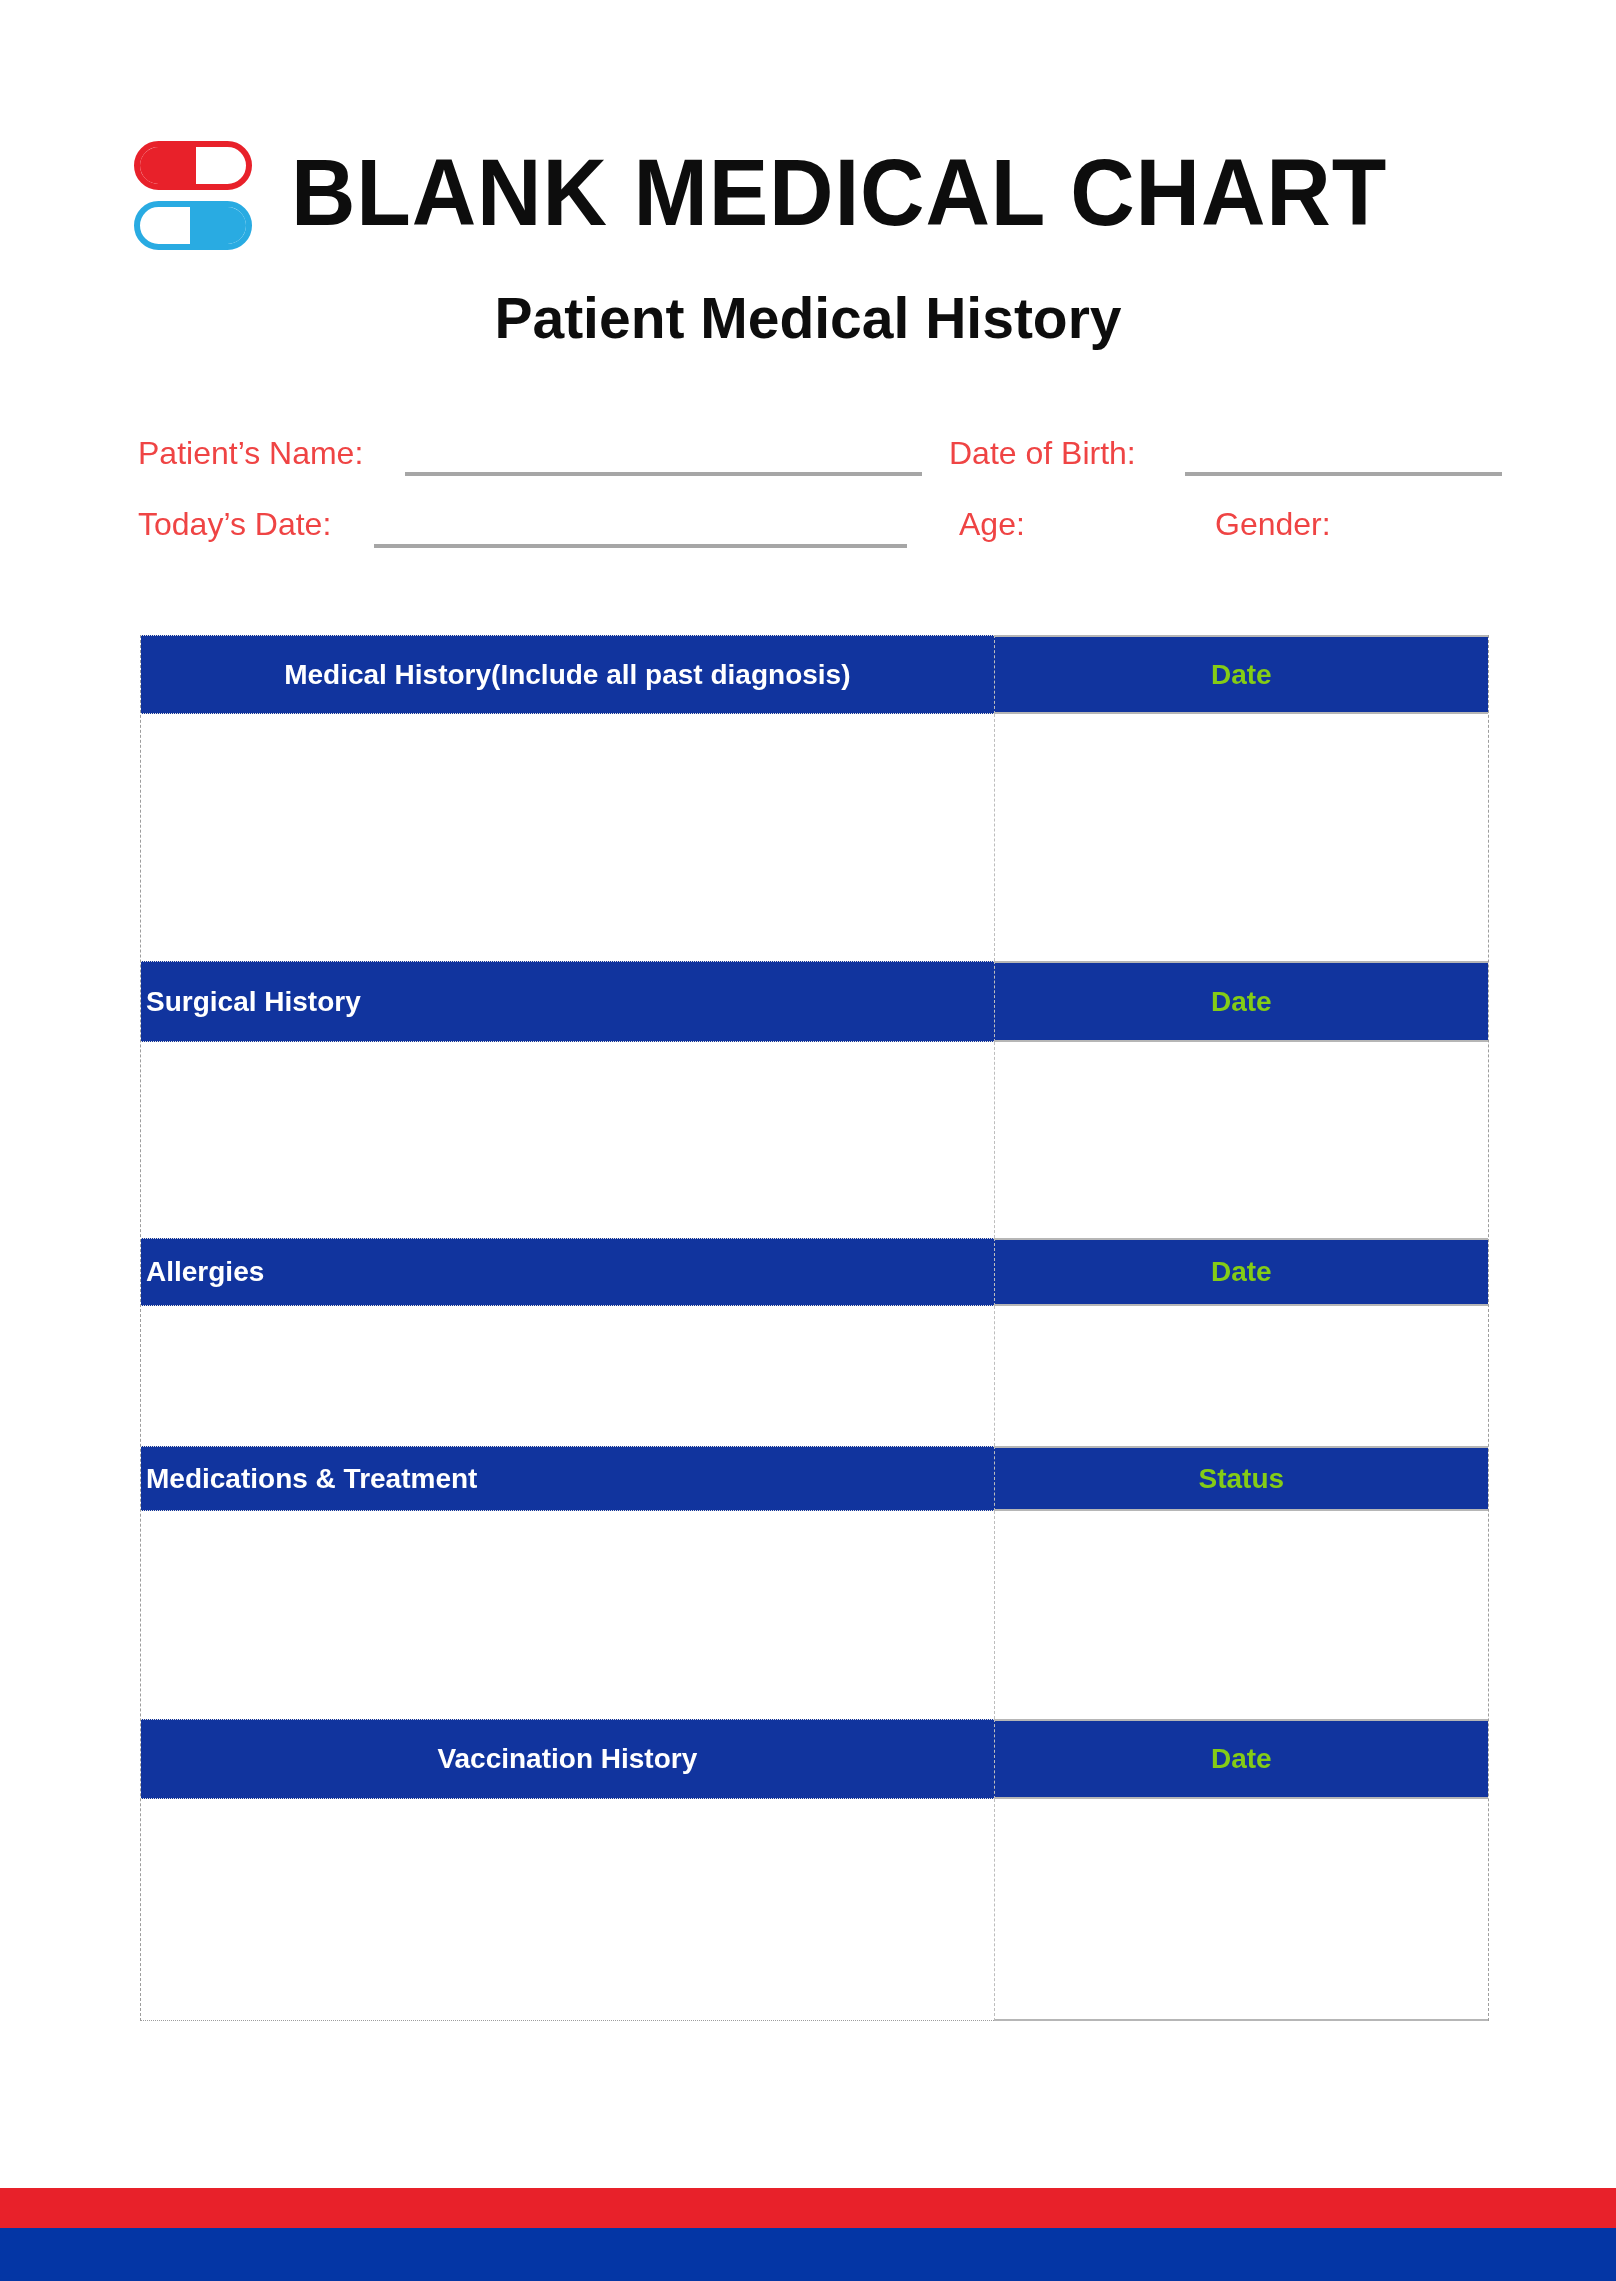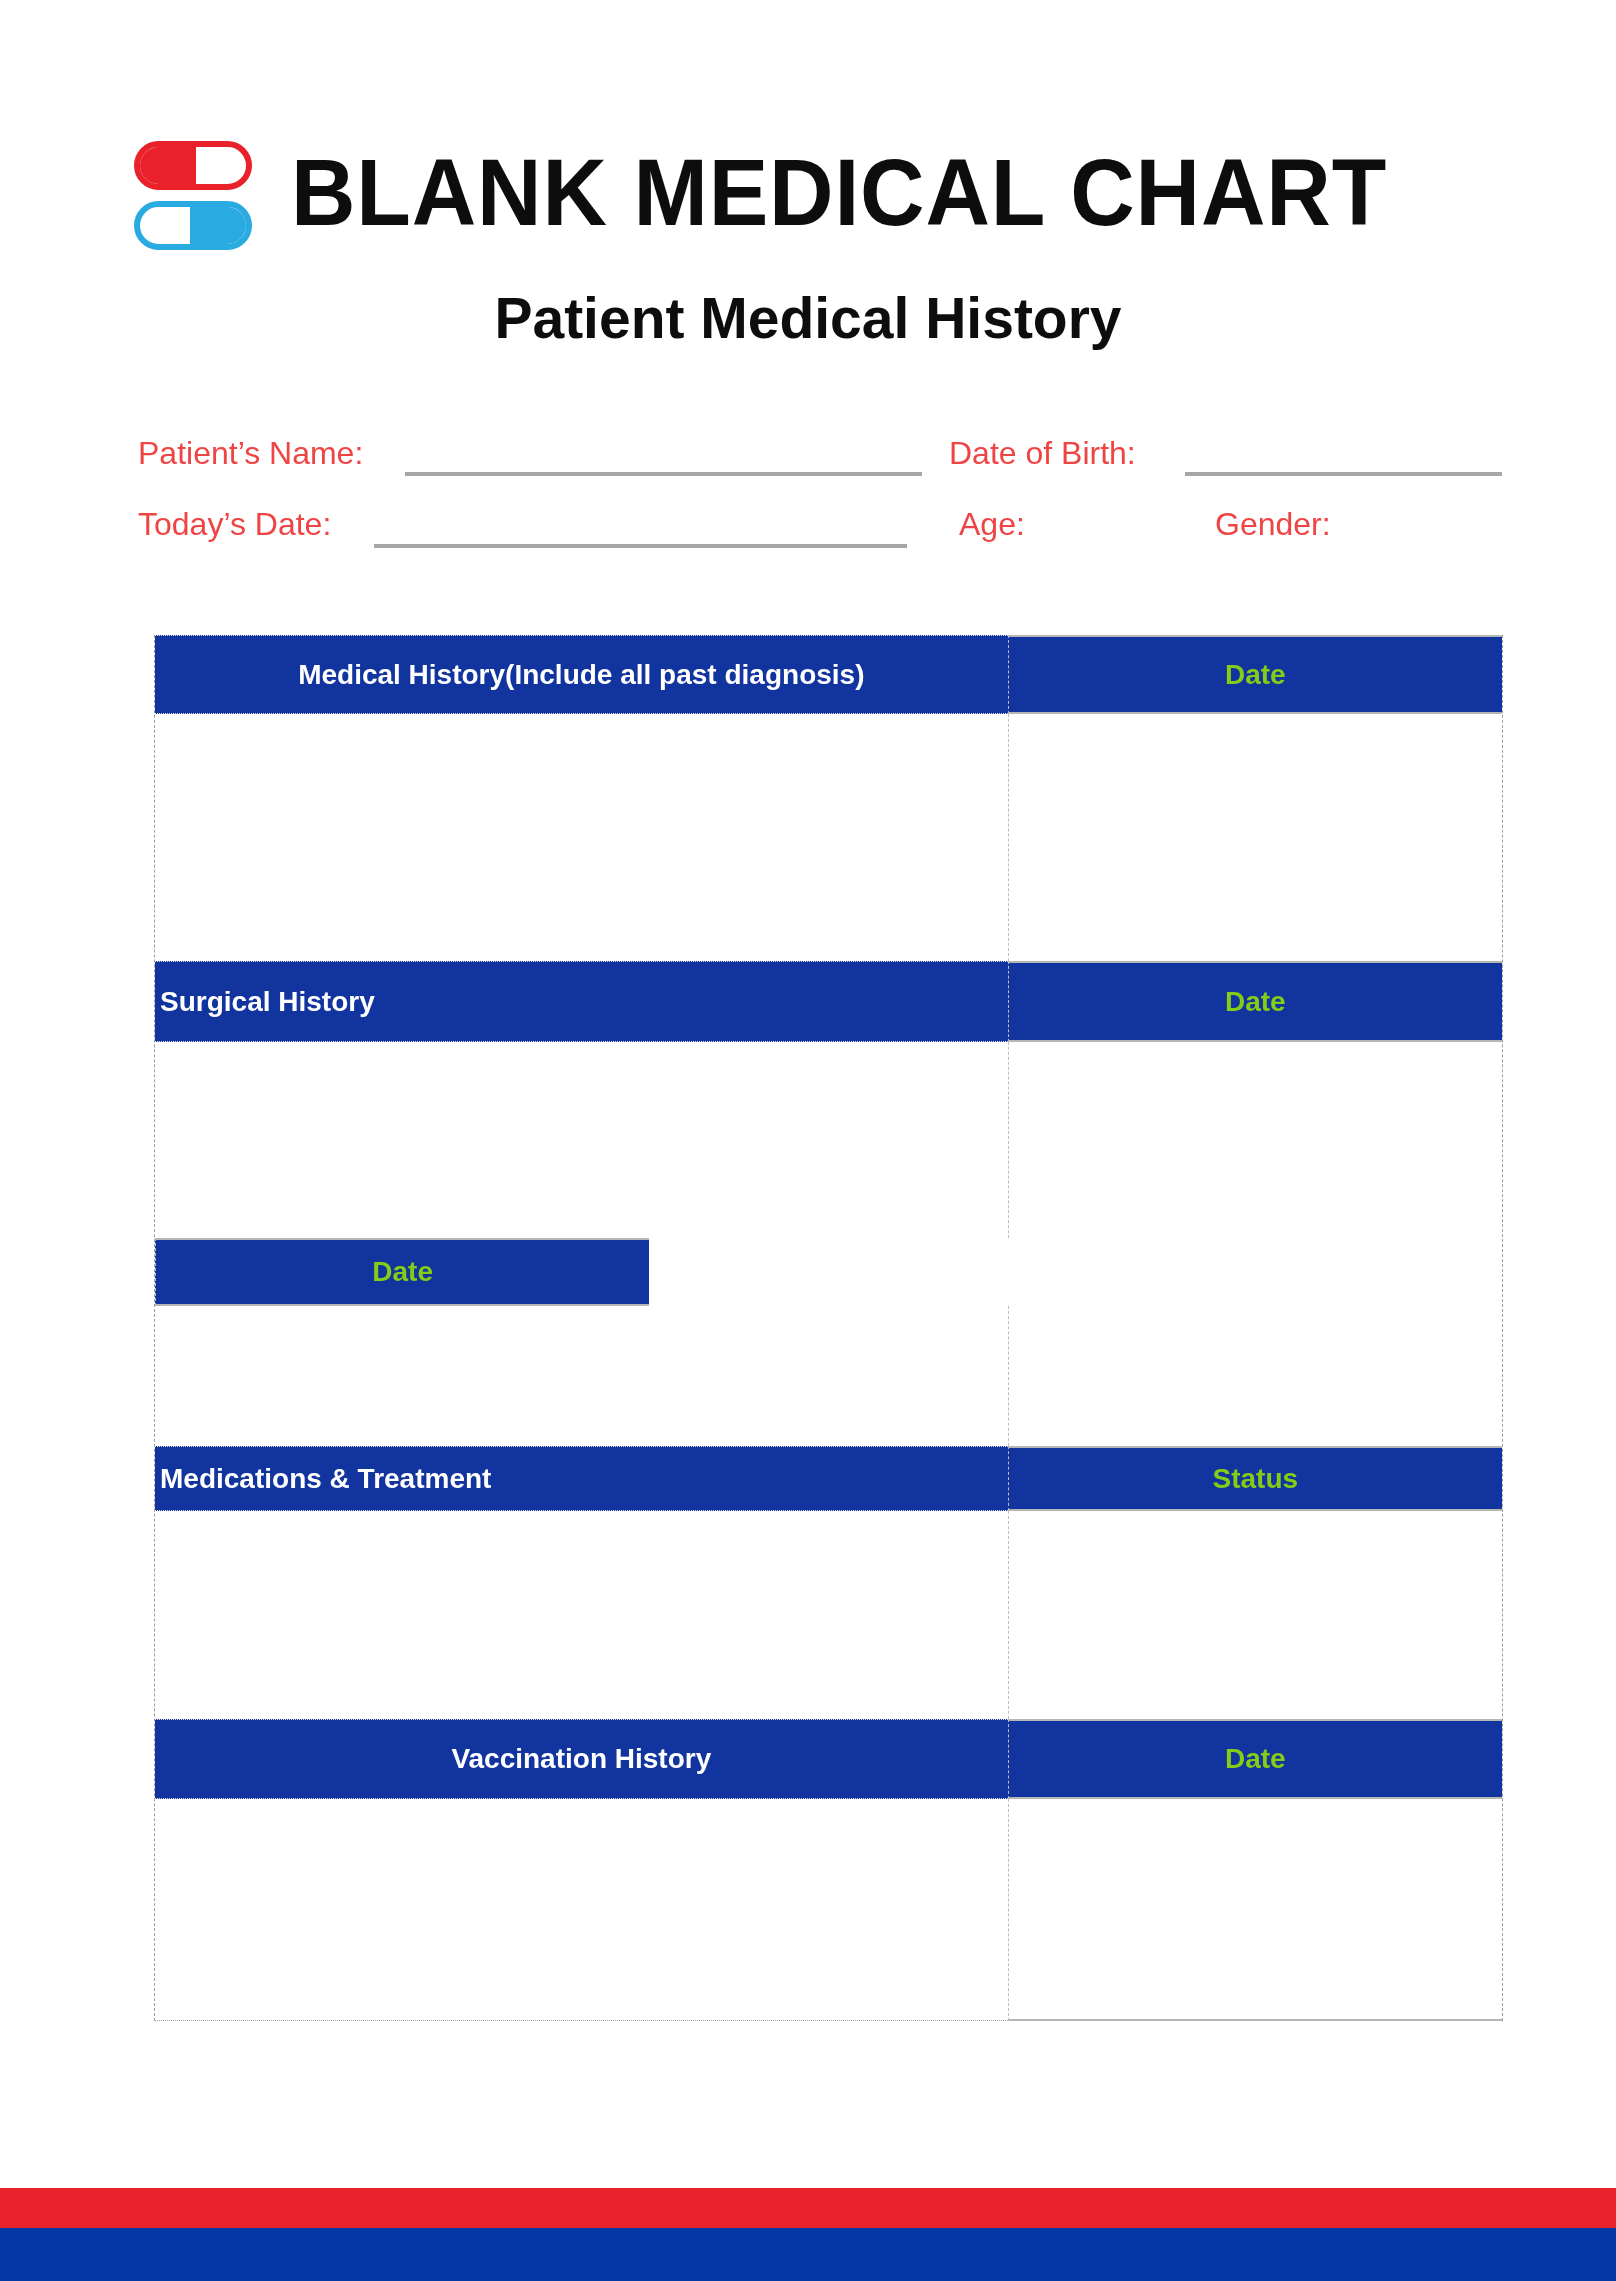--- a/index.html
+++ b/index.html
@@ -29,21 +29,21 @@
     position:absolute; left:0; top:287px; width:100%; margin:0;
     text-align:center; font-size:57px; line-height:1.1; font-weight:700; color:#0d0d0d;
   }
 
   
   .lbl { position:absolute; font-size:32px; font-weight:400; color:#ef4444; white-space:nowrap; }
   .fill-line { position:absolute; height:3.6px; background:#a6a6a6; }
 
   
   .tbl {
-    position:absolute; left:154px; top:635px; width:1349px; height:1386px;
+    position:absolute; left:140px; top:635px; width:1349px; height:1386px;
     border-left:1.8px dashed #9d9d9d; border-right:1.8px dashed #9d9d9d;
     box-sizing:border-box; display:flex; flex-direction:column;text-align:right;
   }
   .row { display:flex; width:100%; box-sizing:border-box; }
   .cell { box-sizing:border-box; }
   .cl { width:63.3%; }
   .cr { width:36.7%; border-left:1.8px dashed #bdbdbd; }
 
   .hl { background:#11349E; color:#fff; font-size:28px; font-weight:700;
         display:flex; align-items:center;
@@ -114,20 +114,23 @@
       <div class="cell cr hr">
         <span>Date</span>
       </div>
     </div>
     <div class="row" style="height:198px;">
       <div class="cell cl bl"></div>
       <div class="cell cr br"></div>
     </div>
 
     <div class="row" style="height:69px;">
+      <div class="cell cl hl left">
+        <span>Allergies</span>
+      </div>
       <div class="cell cr hr">
         <span>Date</span>
       </div>
     </div>
     <div class="row" style="height:142px;">
       <div class="cell cl bl"></div>
       <div class="cell cr br"></div>
     </div>
 
     <div class="row" style="height:66px;">

